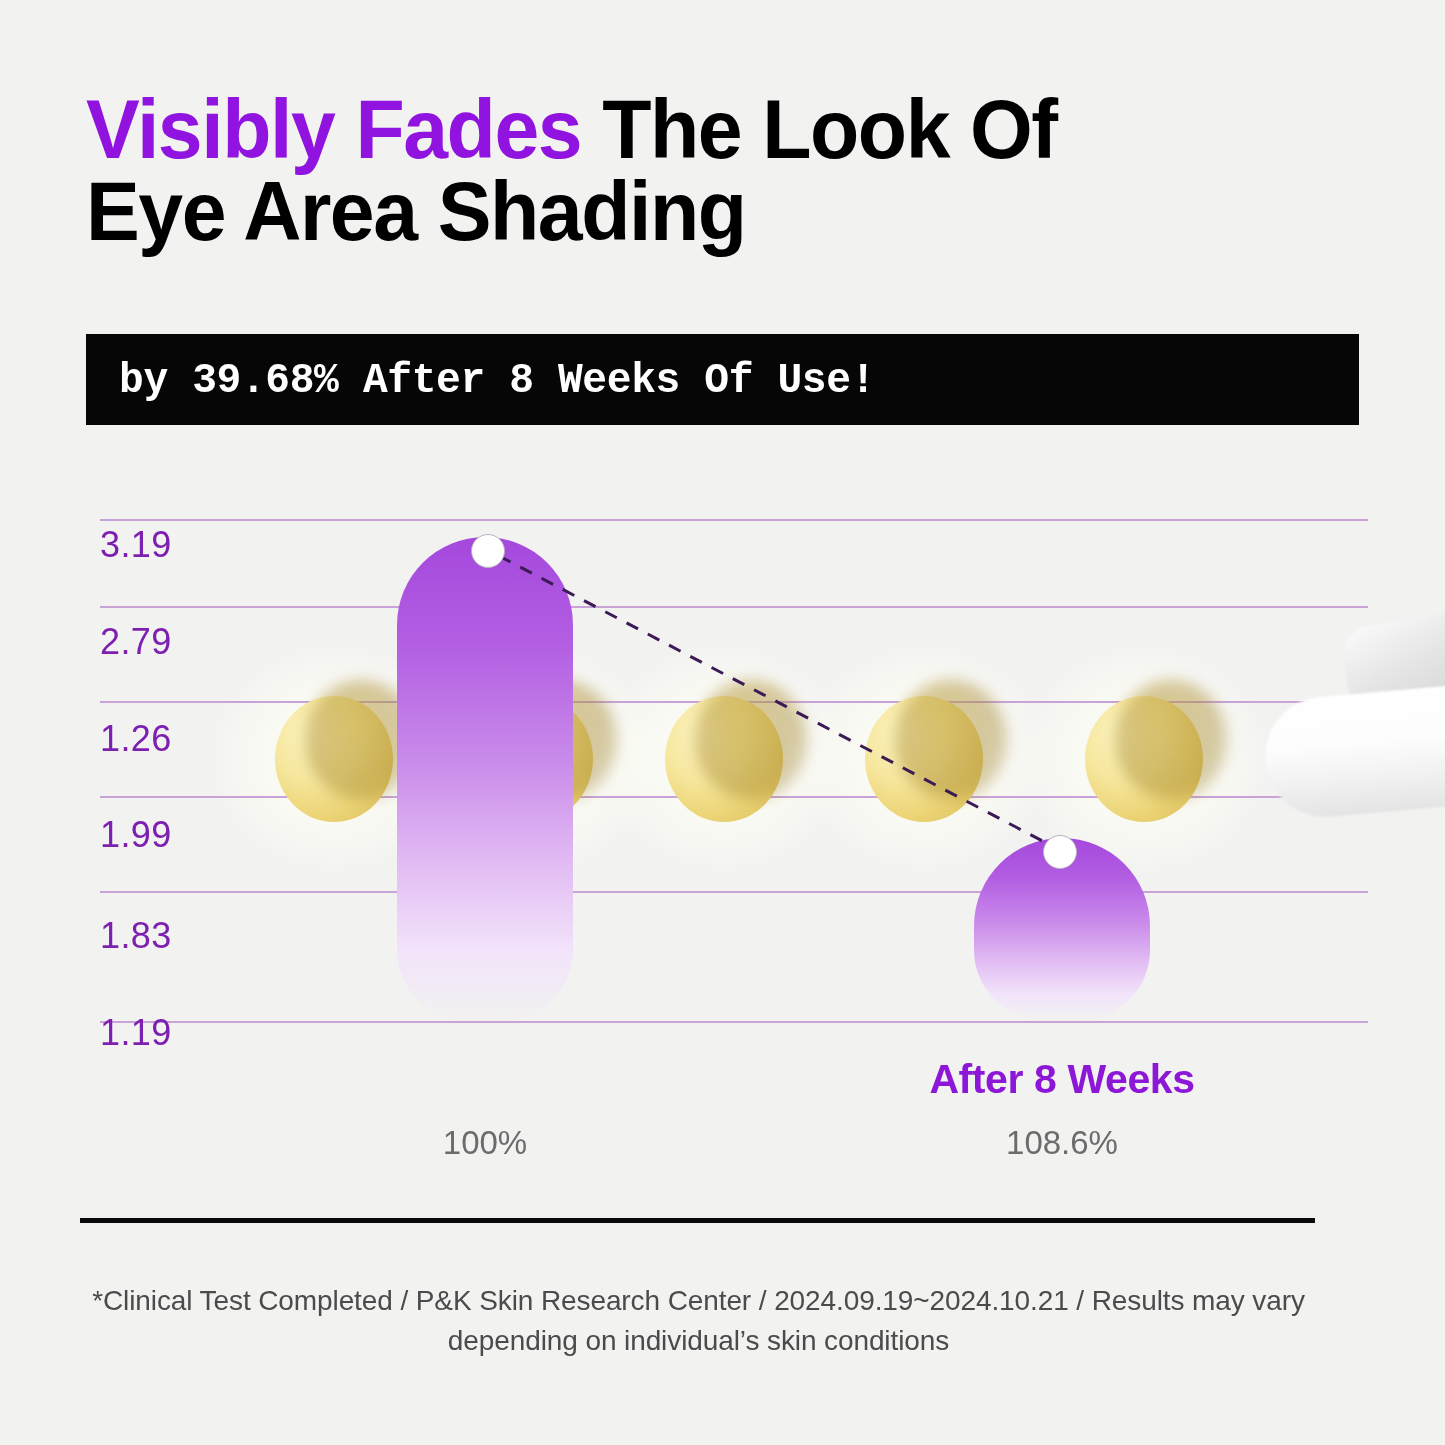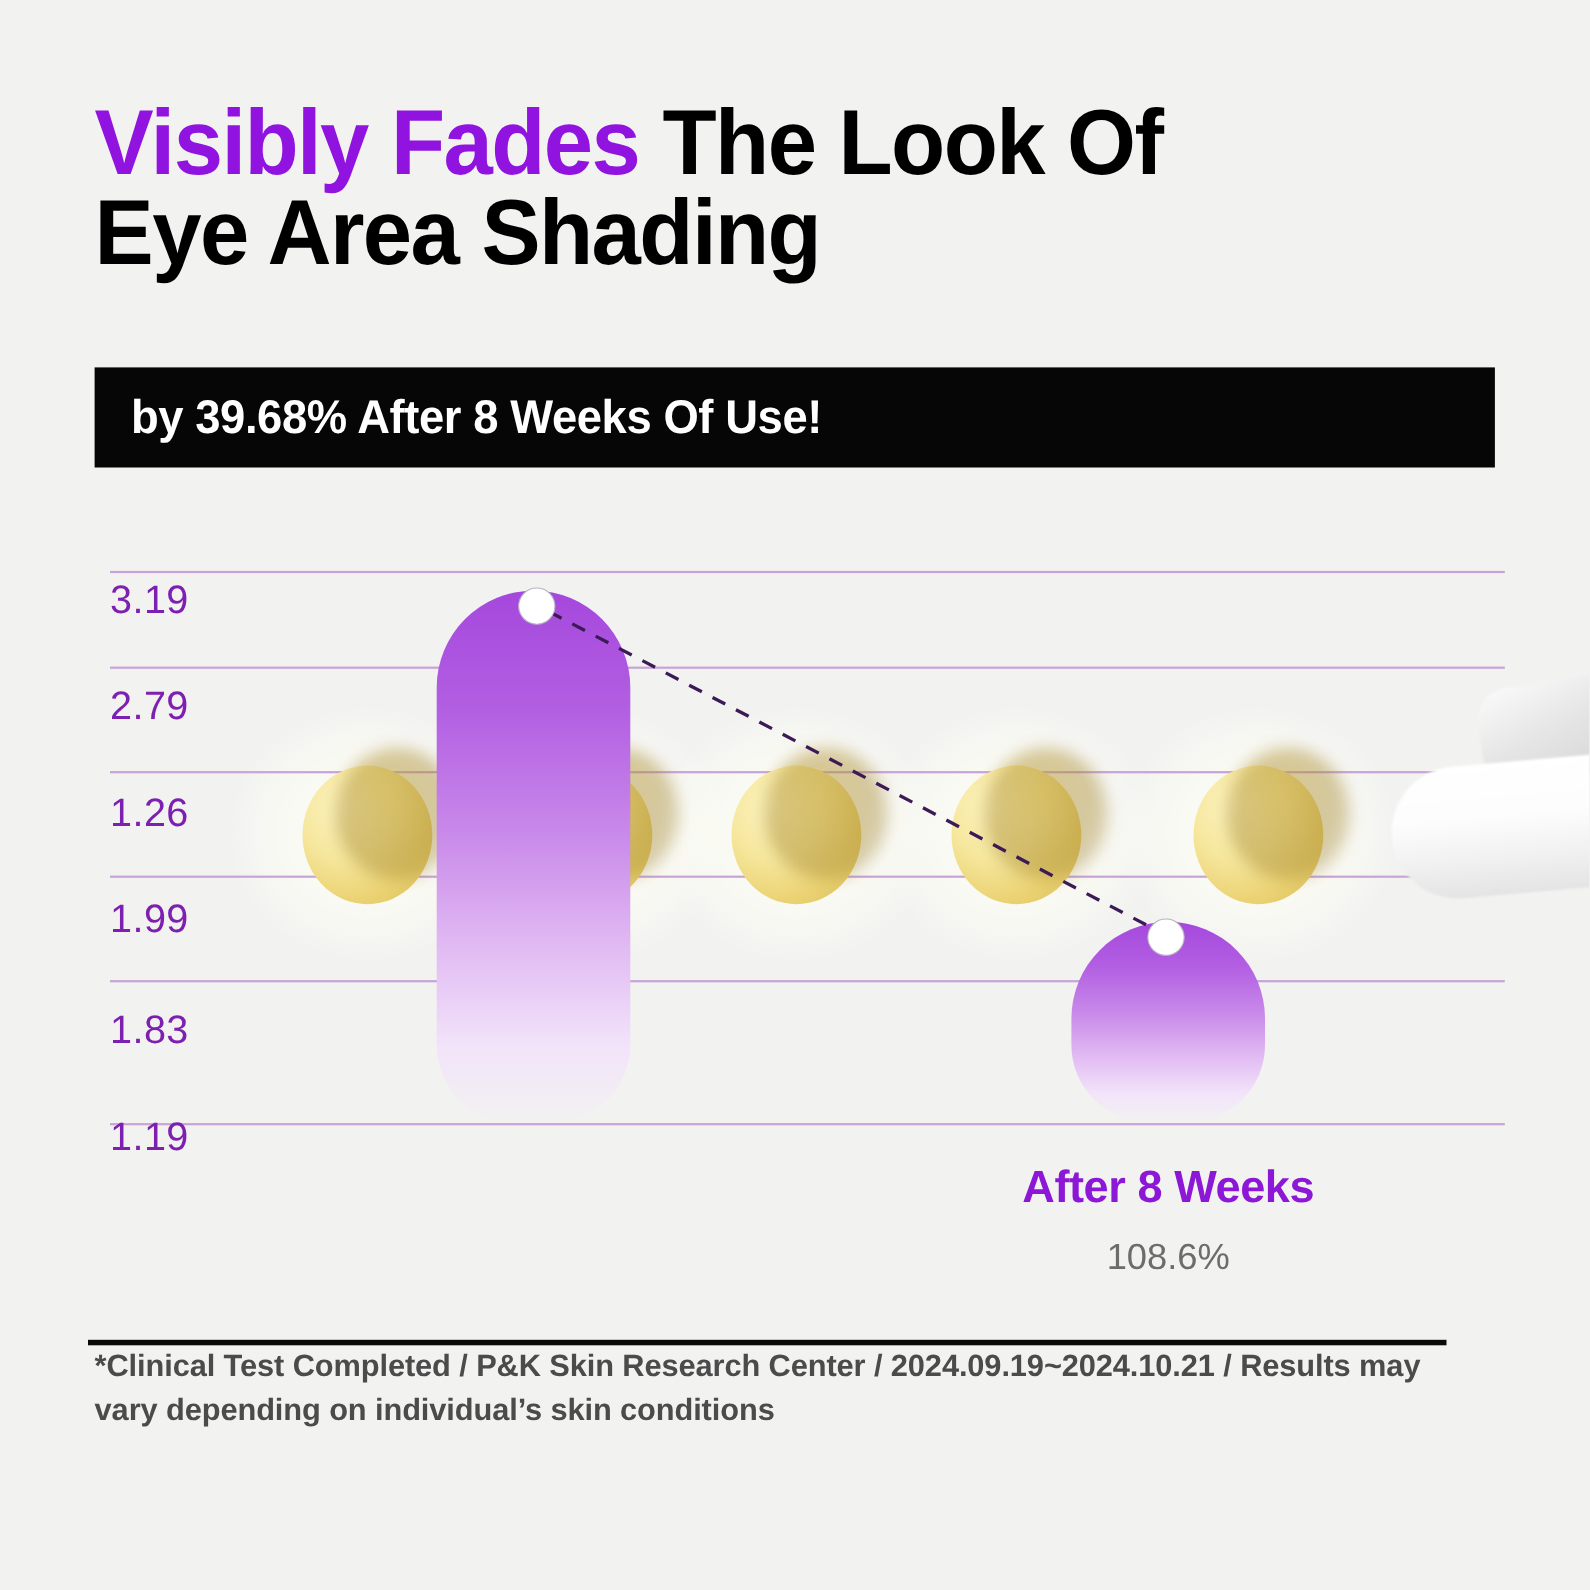--- a/index.html
+++ b/index.html
@@ -43,20 +43,21 @@
   .headline .hl-line { display: block; }
 
   
   .banner {
     position: absolute;
     left: 86px;
     top: 334px;
     width: 1273px;
     height: 91px;
     background: #060606;
+    font-family: Liberation Mono, monospace;
   }
   .banner-text {
     position: absolute;
     left: 33px;
     top: 50%;
     transform: translateY(-50%) scaleX(0.96);
     transform-origin: left center;
     color: #ffffff;
     font-size: 43px;
     font-weight: 700;
@@ -215,27 +216,28 @@
     position: absolute;
     left: 80px;
     top: 1218px;
     width: 1235px;
     height: 5px;
     background: #0a0a0a;
   }
   .footnote {
     position: absolute;
     left: 86px;
-    top: 1222px;
+    top: 1281px;
     width: 1225px;
     font-size: 28px;
     line-height: 1.42;
     color: #4b4b4b;
-    font-weight: 700;
+    font-weight: 400;
     letter-spacing: -0.1px;
+    text-align: center;
   }
 </style>
 </head>
 <body>
 
 <div id="stage">
 
   <div class="headline">
     <span class="hl-line"><span class="hl-accent">Visibly Fades</span><span> The Look Of</span></span>
     <span class="hl-line">Eye Area Shading</span>
@@ -279,20 +281,21 @@
       <div class="marker" style="left:459px; top:534px;"></div>
       <div class="marker" style="left:1031px; top:835px;"></div>
 
       <div class="ytick" style="top:524px;">3.19</div>
       <div class="ytick" style="top:621px;">2.79</div>
       <div class="ytick" style="top:718px;">1.26</div>
       <div class="ytick" style="top:814px;">1.99</div>
       <div class="ytick" style="top:915px;">1.83</div>
       <div class="ytick" style="top:1012px;">1.19</div>
 
+      <div class="xpct" style="left:283px; top:1124px; width:380px;">100%</div>
 
       <div class="xlabel accent" style="left:860px; top:1056px; width:380px;">After 8 Weeks</div>
       <div class="xpct" style="left:860px; top:1124px; width:380px;text-align:center;">108.6%</div>
 
     </div>
   </div>
 
   <div class="product-wrap">
     <div class="product-cap"></div>
     <div class="product-body"></div>

